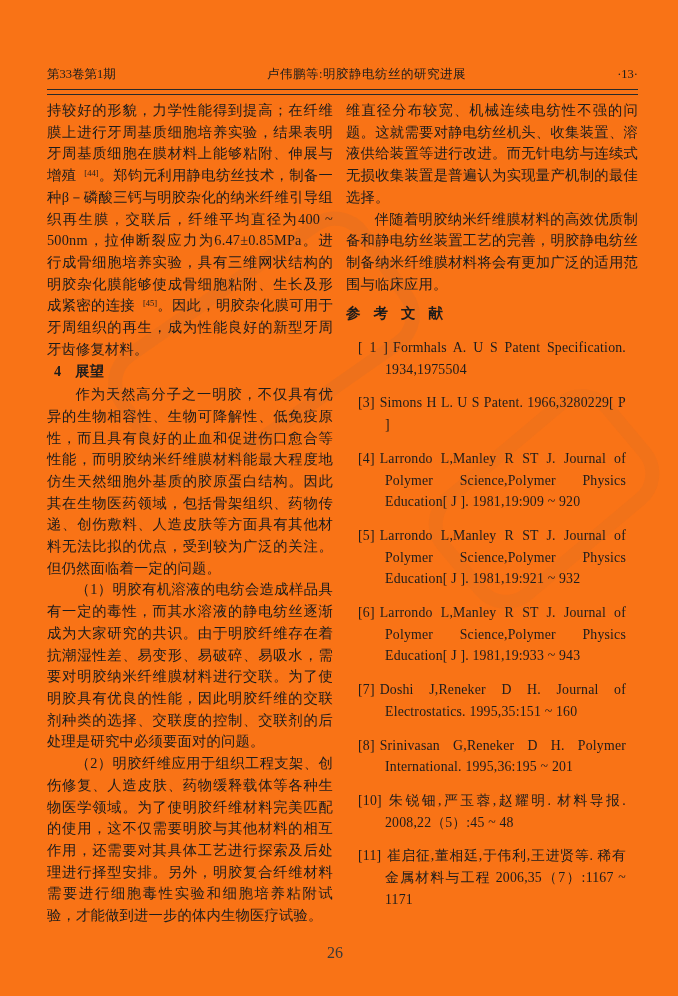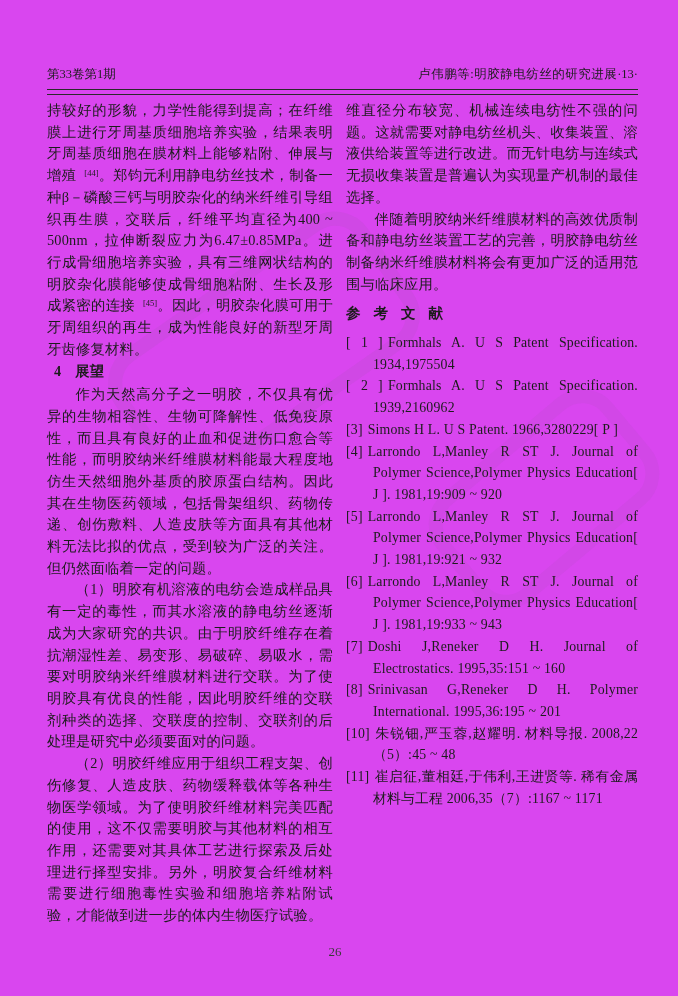--- a/index.html
+++ b/index.html
@@ -5,21 +5,21 @@
   html,body{margin:0;padding:0;}
   body{
     width:678px;height:996px;
     background:#e9e9e7;
     font-family:"Liberation Serif","DejaVu Serif",serif;
     -webkit-font-smoothing:antialiased;
   }
   .page{
     position:relative;
     width:678px;height:996px;
-    background:#d946ef;
+    background:#f97316;
     overflow:hidden;
     color:#1c1c1c;
   }
   
   .watermark{
     position:absolute;
     opacity:0.07;
     pointer-events:none;
     transform:rotate(-35deg);
     border:14px solid #666;
@@ -29,21 +29,21 @@
   .wm2{left:430px;top:430px;width:200px;height:110px;transform:rotate(-40deg);opacity:0.05;}
 
   .running-head{
     position:absolute;
     left:47px;right:40px;top:66px;
     display:flex;
     justify-content:space-between;
     align-items:baseline;
     font-size:12.5px;
   }
-  .rh-center{flex:1;text-align:right;letter-spacing:0.5px;}
+  .rh-center{flex:1;text-align:center;letter-spacing:0.5px;}
   .double-rule{
     position:absolute;
     left:47px;right:40px;top:89px;
     height:4px;
     border-top:1.5px solid #2a2a2a;
     border-bottom:1.5px solid #2a2a2a;
   }
 
   .columns{
     position:absolute;
@@ -71,35 +71,35 @@
   .sec-heading .sec-num{margin-right:14px;}
 
   .refs-heading{
     text-align:left;
     font-weight:bold;
     word-spacing:9px;
     margin:8px 0 7px 0;
     font-size:14.5px;
   }
   .ref-item{
-    margin:0;
+    margin:12px;
     padding-left:27px;
     text-indent:-27px;
     font-size:13.8px;
     line-height:21.7px;
     text-align:justify;
   }
   .ref-item .ref-label{margin-right:5px;}
 
   .page-number{
     position:absolute;
     left:0;right:8px;
     top:944px;
     text-align:center;
-    font-size:13px;
+    font-size:16px;
     color:#3a3a3a;
   }
 </style>
 </head>
 <body>
 
 <div class="page">
 
   <div class="watermark wm1"></div>
   <div class="watermark wm2"></div>
@@ -117,21 +117,20 @@
         <div class="sec-heading"><span class="sec-num">4</span><span>展望</span></div>
         <p class="indent">作为天然高分子之一明胶，不仅具有优异的生物相容性、生物可降解性、低免疫原性，而且具有良好的止血和促进伤口愈合等性能，而明胶纳米纤维膜材料能最大程度地仿生天然细胞外基质的胶原蛋白结构。因此其在生物医药领域，包括骨架组织、药物传递、创伤敷料、人造皮肤等方面具有其他材料无法比拟的优点，受到较为广泛的关注。但仍然面临着一定的问题。</p>
         <p class="indent">（1）明胶有机溶液的电纺会造成样品具有一定的毒性，而其水溶液的静电纺丝逐渐成为大家研究的共识。由于明胶纤维存在着抗潮湿性差、易变形、易破碎、易吸水，需要对明胶纳米纤维膜材料进行交联。为了使明胶具有优良的性能，因此明胶纤维的交联剂种类的选择、交联度的控制、交联剂的后处理是研究中必须要面对的问题。</p>
         <p class="indent">（2）明胶纤维应用于组织工程支架、创伤修复、人造皮肤、药物缓释载体等各种生物医学领域。为了使明胶纤维材料完美匹配的使用，这不仅需要明胶与其他材料的相互作用，还需要对其具体工艺进行探索及后处理进行择型安排。另外，明胶复合纤维材料需要进行细胞毒性实验和细胞培养粘附试验，才能做到进一步的体内生物医疗试验。</p>
       </div>
     <div class="col col-right" id="right-col">
         <p>维直径分布较宽、机械连续电纺性不强的问题。这就需要对静电纺丝机头、收集装置、溶液供给装置等进行改进。而无针电纺与连续式无损收集装置是普遍认为实现量产机制的最佳选择。</p>
         <p class="indent">伴随着明胶纳米纤维膜材料的高效优质制备和静电纺丝装置工艺的完善，明胶静电纺丝制备纳米纤维膜材料将会有更加广泛的适用范围与临床应用。</p>
         <div class="refs-heading">参 考 文 献</div>
         <div class="ref-item"><span class="ref-label">[ 1 ]</span>Formhals A. U S Patent Specification. 1934,1975504</div>
-        <div class="ref-item"><span class="ref-label">[ 2 ]</span>Formhals A. U S Patent Specification. 1939,2160962</div>
         <div class="ref-item"><span class="ref-label">[3]</span>Simons H L. U S Patent. 1966,3280229[ P ]</div>
         <div class="ref-item"><span class="ref-label">[4]</span>Larrondo L,Manley R ST J. Journal of Polymer Science,Polymer Physics Education[ J ]. 1981,19:909 ~ 920</div>
         <div class="ref-item"><span class="ref-label">[5]</span>Larrondo L,Manley R ST J. Journal of Polymer Science,Polymer Physics Education[ J ]. 1981,19:921 ~ 932</div>
         <div class="ref-item"><span class="ref-label">[6]</span>Larrondo L,Manley R ST J. Journal of Polymer Science,Polymer Physics Education[ J ]. 1981,19:933 ~ 943</div>
         <div class="ref-item"><span class="ref-label">[7]</span>Doshi J,Reneker D H. Journal of Electrostatics. 1995,35:151 ~ 160</div>
         <div class="ref-item"><span class="ref-label">[8]</span>Srinivasan G,Reneker D H. Polymer International. 1995,36:195 ~ 201</div>
         <div class="ref-item"><span class="ref-label">[10]</span>朱锐钿,严玉蓉,赵耀明. 材料导报. 2008,22（5）:45 ~ 48</div>
         <div class="ref-item"><span class="ref-label">[11]</span>崔启征,董相廷,于伟利,王进贤等. 稀有金属材料与工程 2006,35（7）:1167 ~ 1171</div>
       </div>
   </div>

